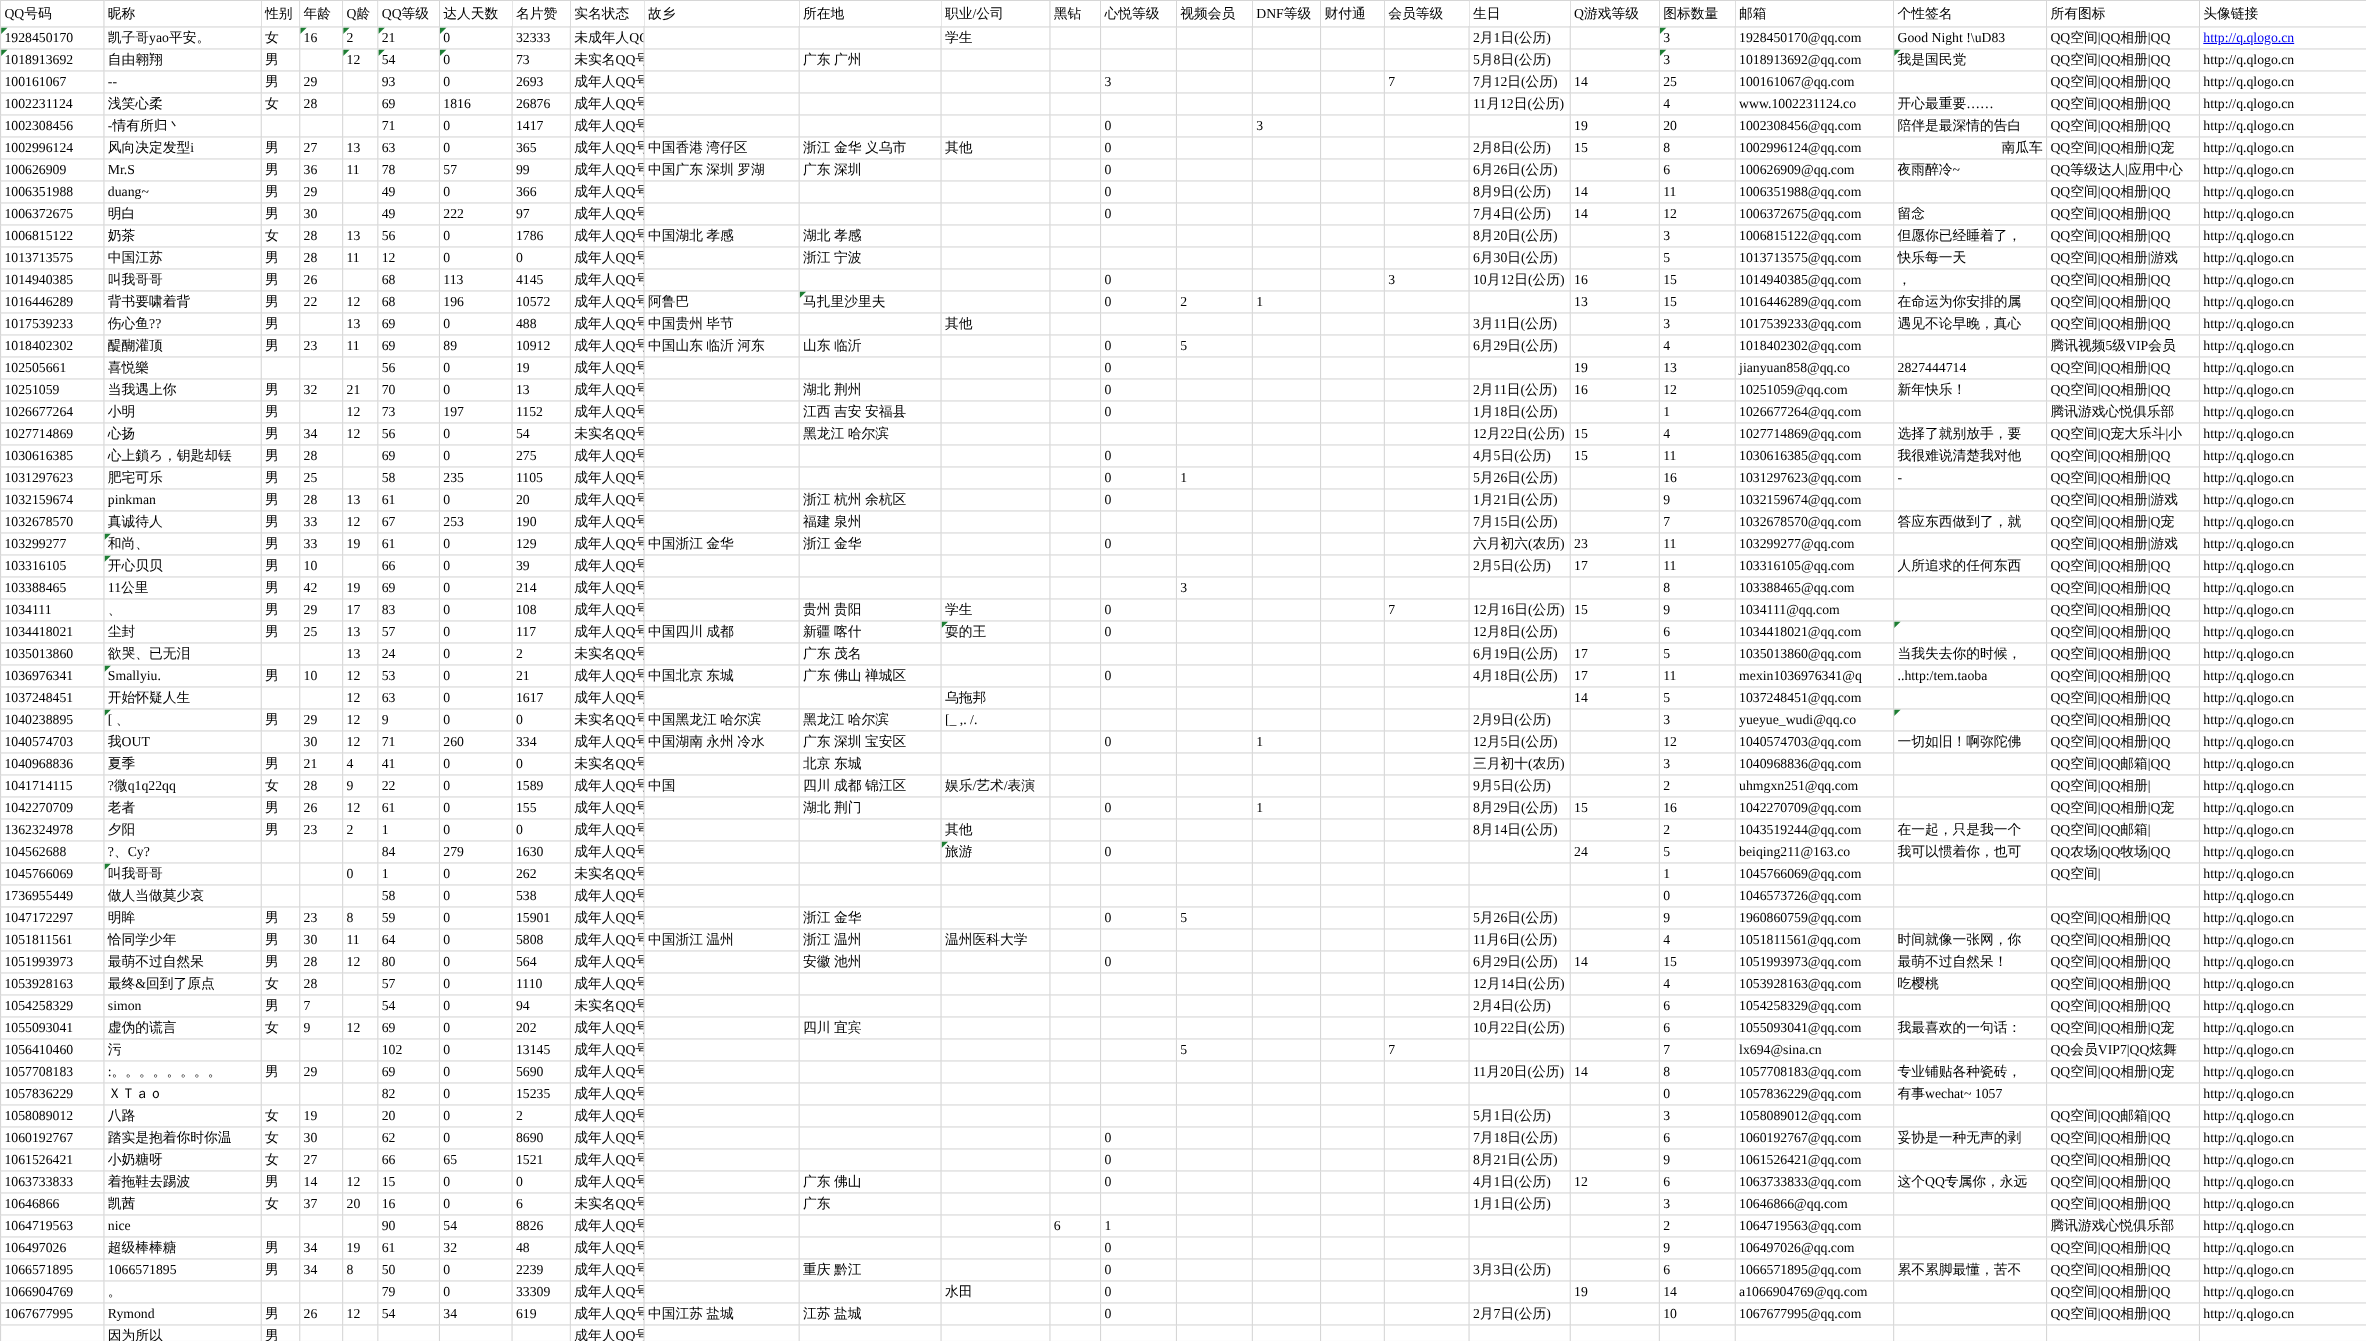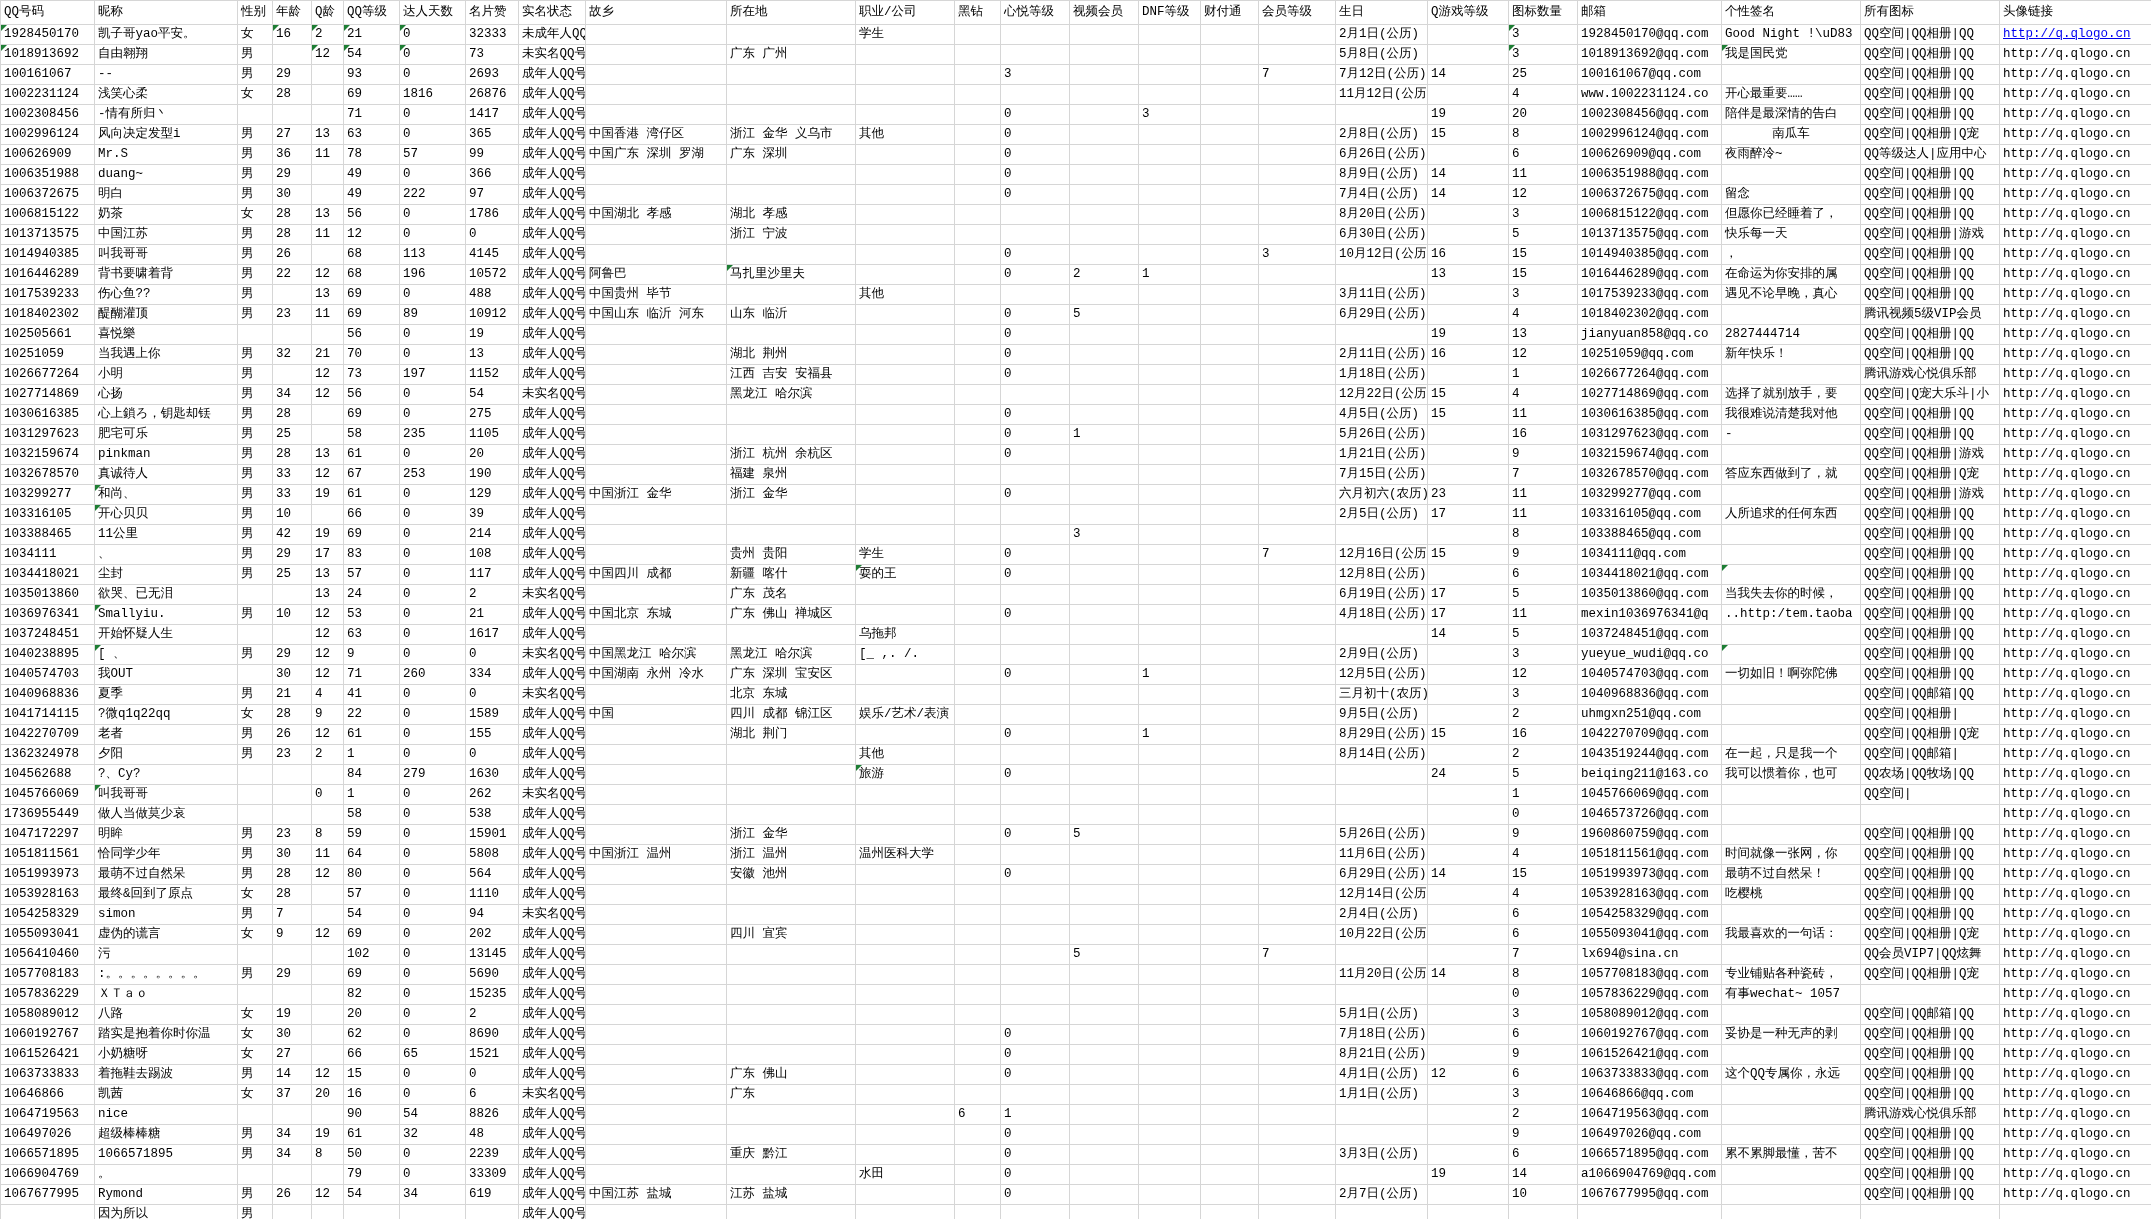--- a/index.html
+++ b/index.html
@@ -1,37 +1,37 @@
 <!DOCTYPE html>
 <html><head>
 <meta charset="utf-8">
 <style>
   html,body{margin:0;padding:0;background:#e8e8e8;}
   #sheet{
     width:2151px;height:1219px;overflow:hidden;background:#ffffff;
-    font-family:Liberation Mono, monospace;font-size:12.5px;color:#000;
+    font-family:Liberation Serif, serif;font-size:12.5px;color:#000;
     position:relative;
   }
   table{border-collapse:collapse;table-layout:fixed;width:2151px;}
   th,td{
     border:1px solid #d6d6d6;
     padding:0 3px;
     white-space:nowrap;overflow:hidden;
     height:19px;line-height:19px;
     font-weight:normal;text-align:left;
     position:relative;
     font-size:12.5px;
   }
   thead th{height:23px;line-height:23px;background:#ffffff;}
   td.gtri::before{
     content:"";position:absolute;top:0;left:0;width:0;height:0;
     border-top:6px solid #1e7e34;border-right:6px solid transparent;
   }
   td.lnk{color:#0000ee;text-decoration:underline;}
-  td.ralign{text-align:center;}
+  td.ralign{text-align:right;}
 </style>
 </head>
 <body>
 
 <div id="sheet">
   <table>
     <colgroup>
         <col style="width: 94px;">
         <col style="width: 143px;">
         <col style="width: 35px;">

